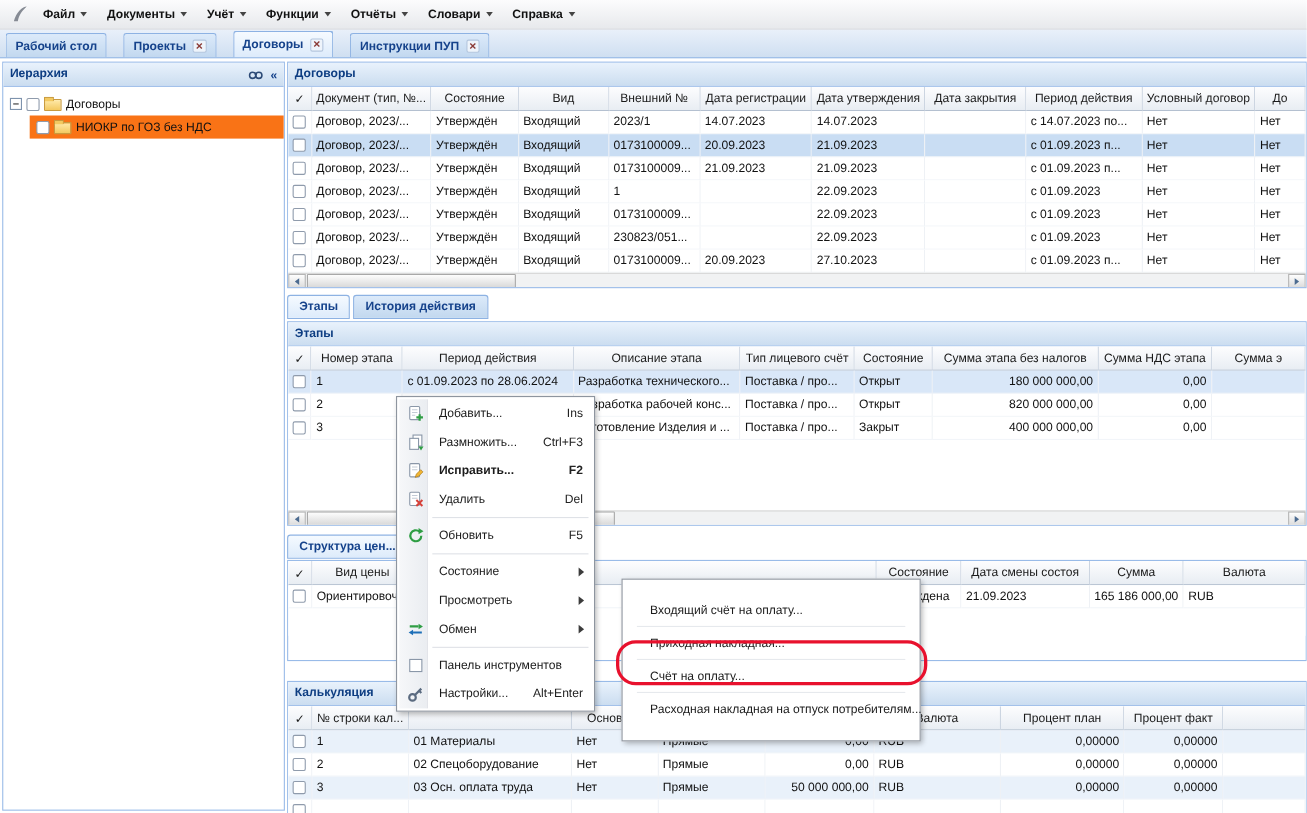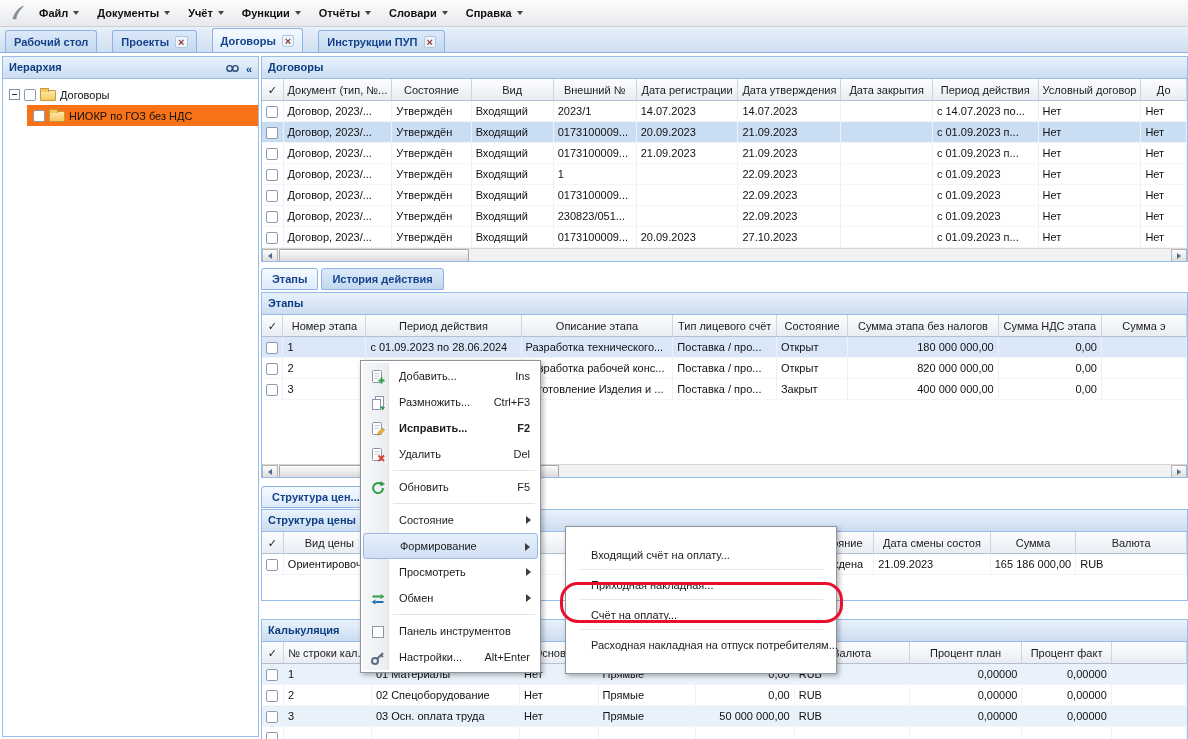--- a/index.html
+++ b/index.html
@@ -416,21 +416,20 @@
   </div>
 </div>
 
 <div class="dtabs" id="price-tabs">
   <div class="dtab active">
       <span>Структура цен...</span>
     </div>
 </div>
 
 <div class="panel" id="sec-price">
-  <div class="phdr"><span>Структура цены</span></div>
   <div class="gridwrap" style="height:68px;">
     <table class="grid" id="price-table">
       <colgroup>
           <col style="width:22px">
           <col style="width:80px">
           <col style="width:482px">
           <col style="width:78px">
           <col style="width:118px">
           <col style="width:78px">
           <col style="width:120px">
@@ -599,24 +598,20 @@
     <span>Обновить</span>
   </div>
 
   <div class="msep"></div>
 
   <div class="mi">
     <span class="subarrow"></span>
     <span>Состояние</span>
   </div>
 
-  <div class="mi hl">
-    <span class="subarrow"></span>
-    <span>Формирование</span>
-  </div>
 
   <div class="mi">
     <span class="subarrow"></span>
     <span>Просмотреть</span>
   </div>
 
   <div class="mi">
     <span class="ico"><svg width="16" height="16" viewBox="0 0 16 16">
           <path d="M2.5 5.5h8" stroke="#2f9e44" stroke-width="2"></path>
           <polygon points="10.5,3 14.5,5.5 10.5,8" fill="#2f9e44"></polygon>

